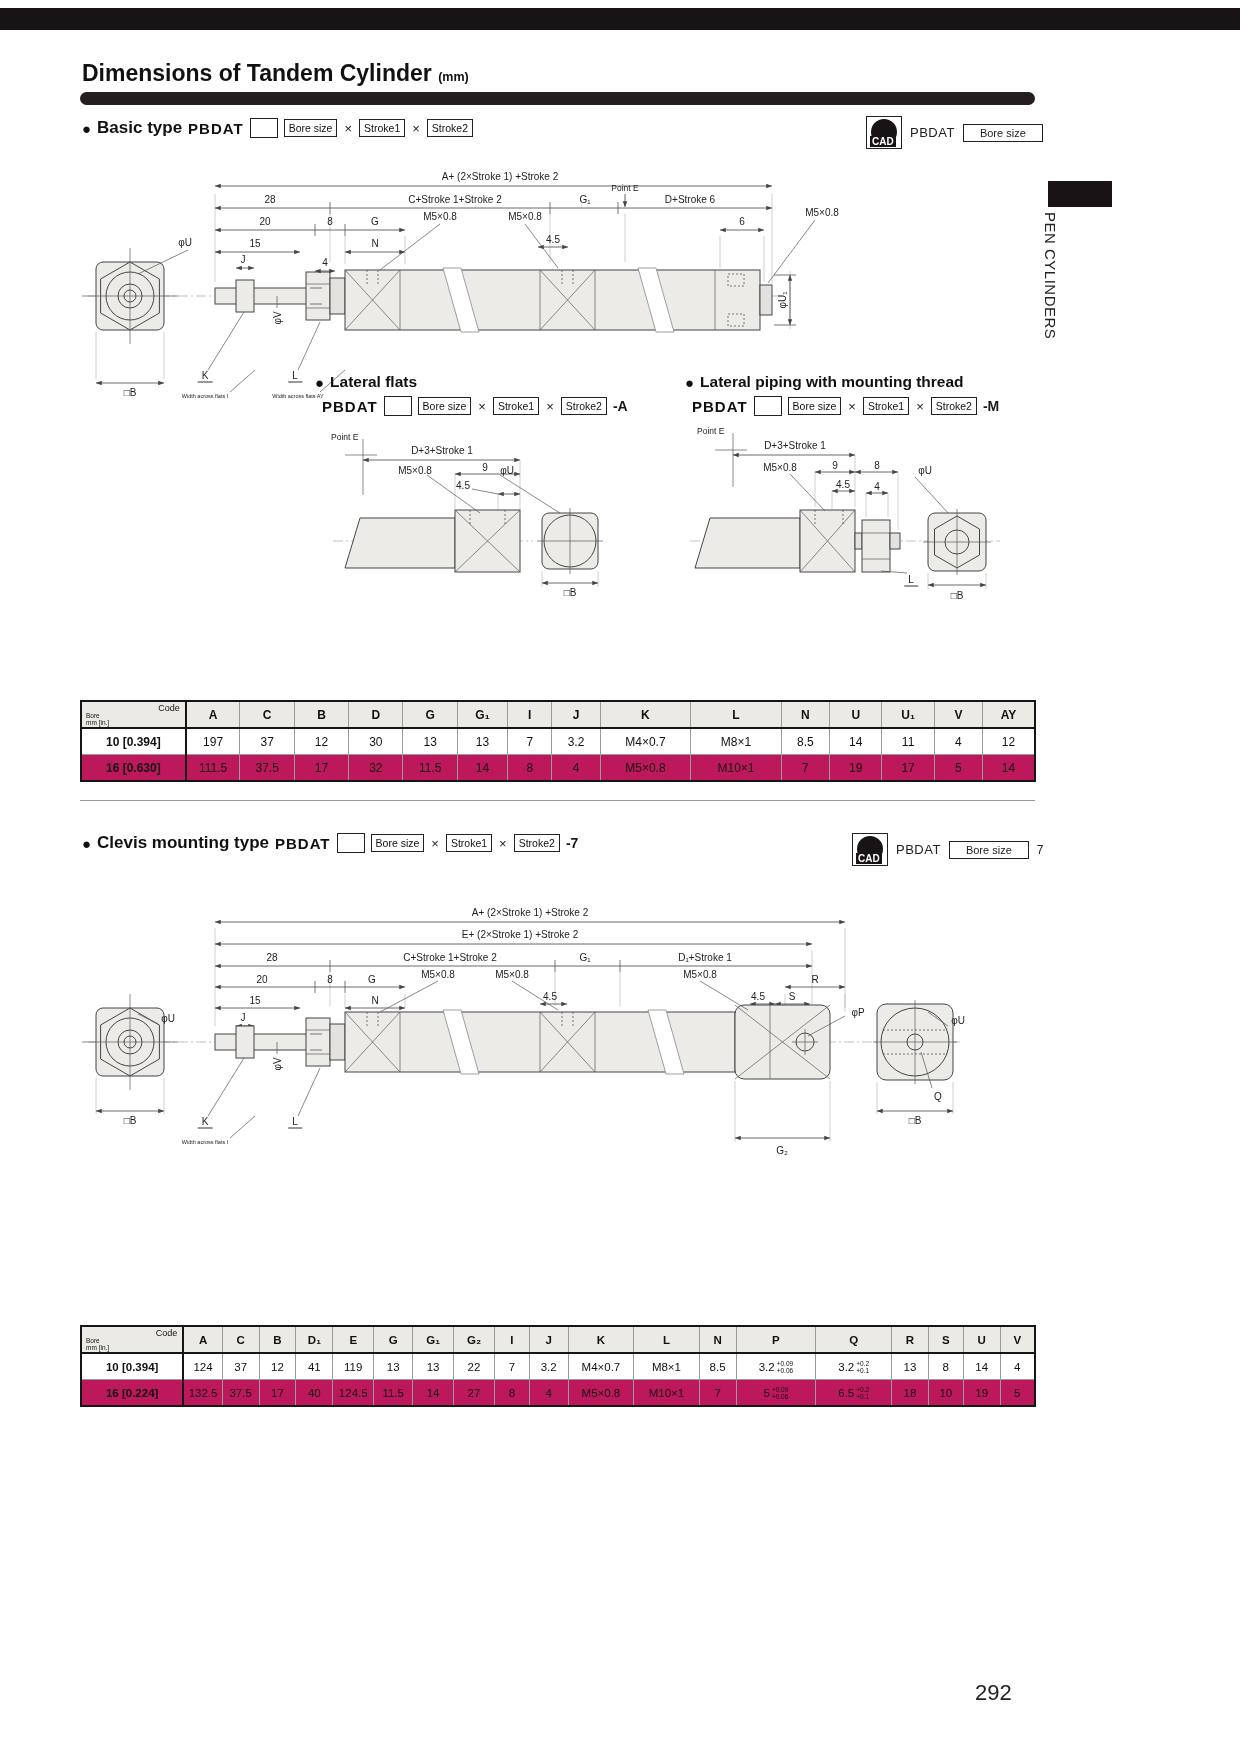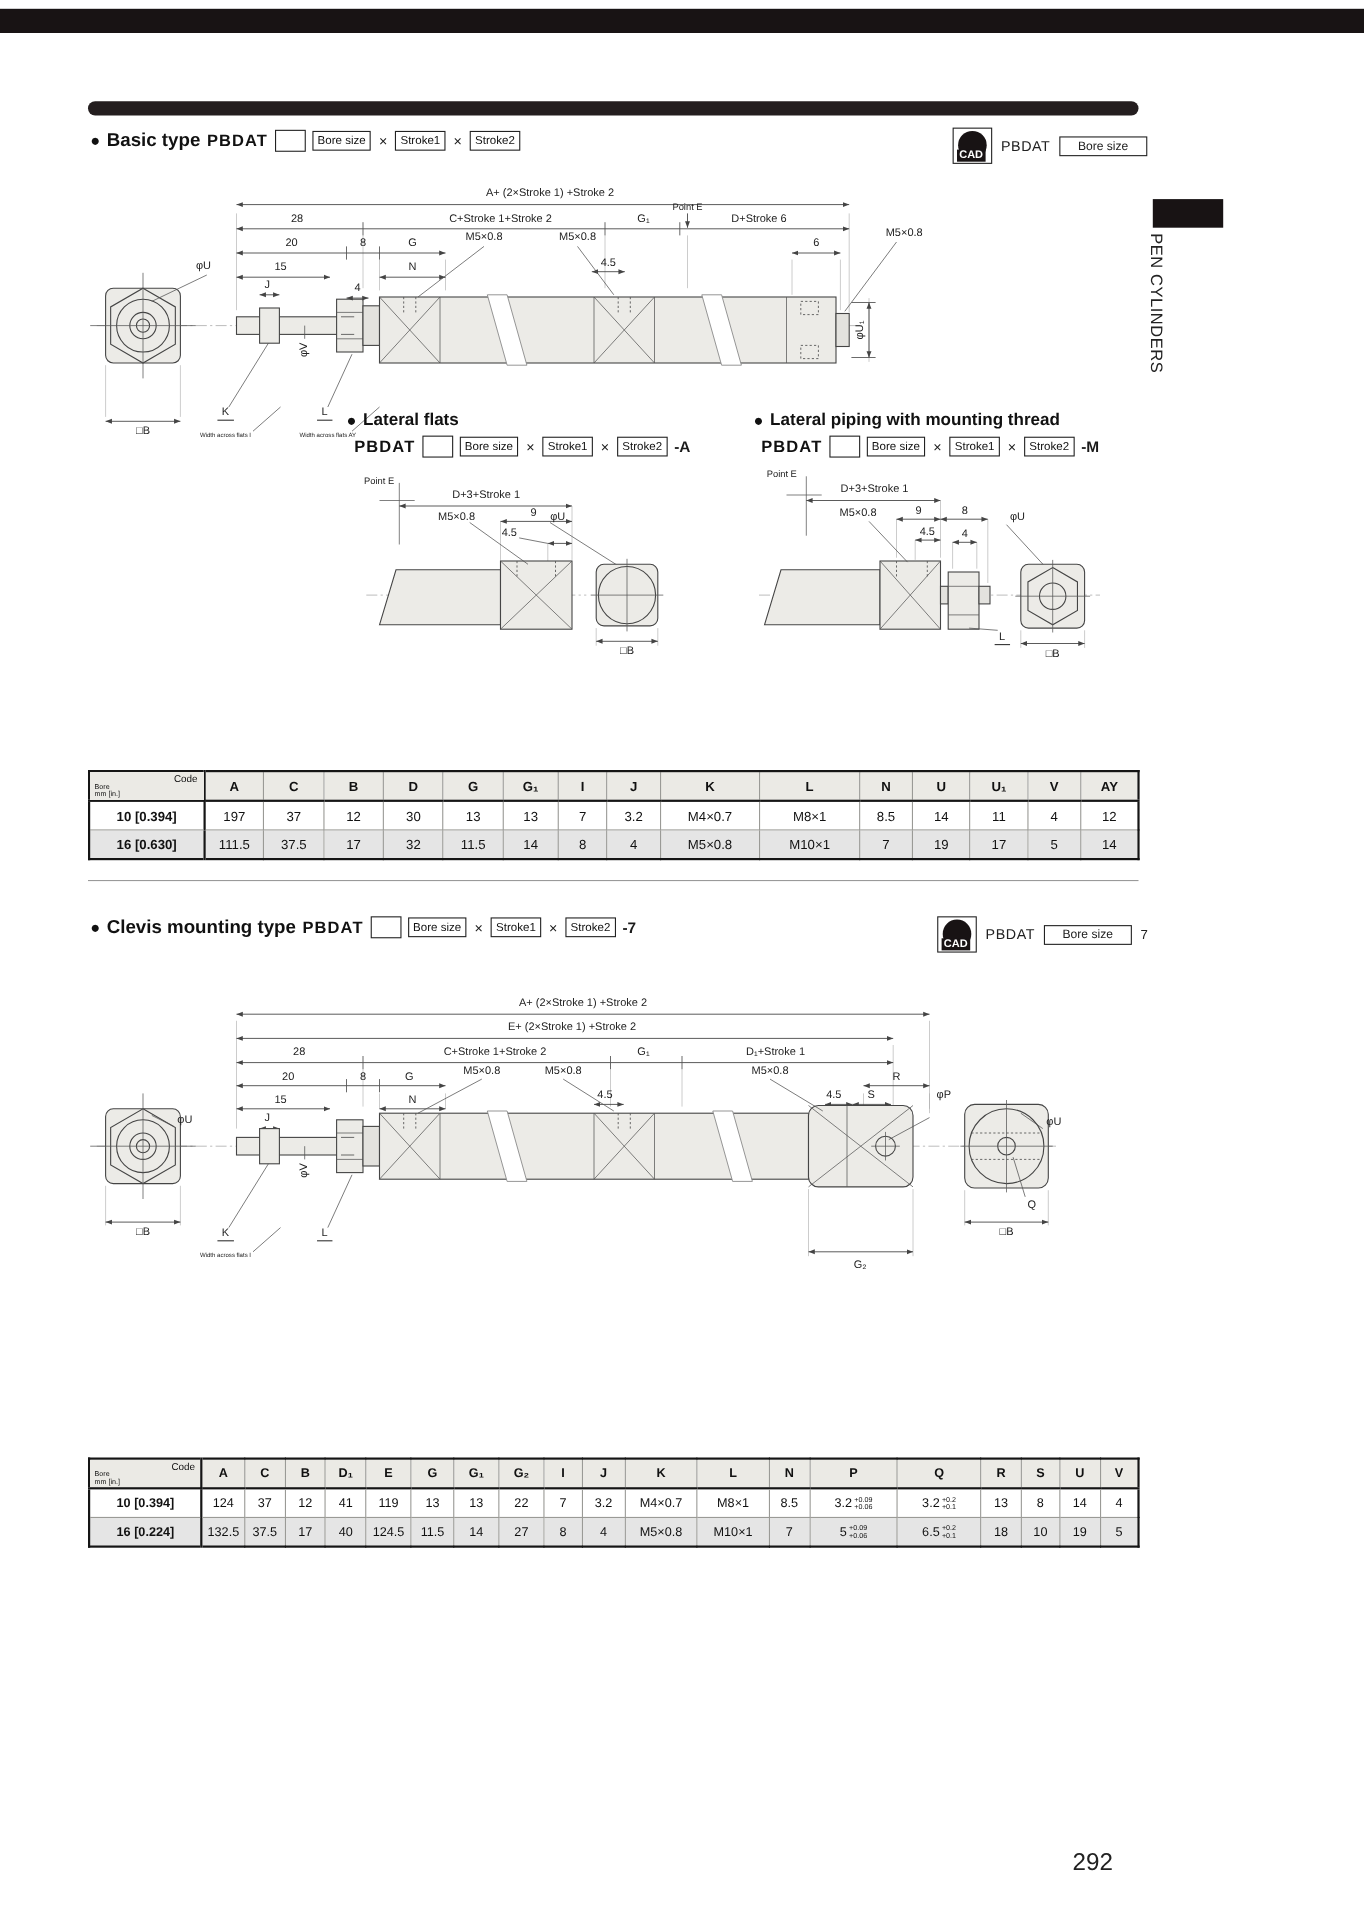--- a/index.html
+++ b/index.html
@@ -58,39 +58,43 @@
   
   table.dims{position:absolute;border-collapse:collapse;table-layout:fixed;background:#fff;
              border:2px solid #151515;}
   table.dims td{border:1px solid #9a9a96;text-align:center;vertical-align:middle;height:25px;
                 font-size:12px;color:#111;padding:0;overflow:hidden;}
   table.dims tr.hdr td{background:#ebeae5;font-weight:bold;border-bottom:2.5px solid #151515;}
   table.dims td.corner{position:relative;background:#ebeae5;
       background-image:linear-gradient(to top right,transparent calc(50% - .6px),#555 calc(50% - .6px),#555 calc(50% + .6px),transparent calc(50% + .6px));
       border-right:2px solid #151515;}
   table.dims td.bore{font-weight:bold;border-right:2px solid #151515;font-size:12px;}
-  table.dims tr:nth-child(3) td{background:#e5e5e5;}
+  table.dims tr:nth-child(3) td{background:#be185d;}
   .c-top{position:absolute;top:1px;right:5px;font-size:9px;font-weight:normal;}
   .c-bot{position:absolute;left:4px;bottom:1px;font-size:6.5px;font-weight:normal;text-align:left;line-height:7px;display:flex;flex-direction:column;}
   .tv{display:inline-block;vertical-align:middle;}
   .ts{display:inline-flex;flex-direction:column;font-size:6.5px;line-height:7px;vertical-align:middle;margin-left:2px;text-align:left;}
   .ts i{font-style:normal;}
   #t2.dims td{font-size:11.5px;}
   
   .pageno{left:975px;top:1680px;font-size:22px;color:#222;}
 </style>
 </head>
 <body>
 
 <div class="page">
 
   <div class="abs topbar"></div>
   <div class="abs sidetab"></div>
   <div class="abs sidetext">PEN CYLINDERS</div>
 
+  <div class="abs h-title">
+    <span>Dimensions of Tandem Cylinder</span>
+    <span class="h-unit">(mm)</span>
+  </div>
   <div class="abs h-bar"></div>
 
   <div class="abs secrow" style="left:82px;top:118px;">
     <span class="bullet">●</span>
     <span class="sectitle">Basic type</span>
     <span class="mname">PBDAT</span>
     <span class="mbox empty"></span>
     <span class="mbox">Bore size</span>
     <span class="msep">×</span>
     <span class="mbox">Stroke1</span>
@@ -480,21 +484,21 @@
     <span class="dl" style="left:358px;top:74px;">M5×0.8</span>
     <span class="dl" style="left:432px;top:74px;">M5×0.8</span>
     <span class="dl" style="left:620px;top:74px;">M5×0.8</span>
     <span class="dl" style="left:735px;top:79px;">R</span>
     <span class="dl" style="left:470px;top:96px;">4.5</span>
     <span class="dl" style="left:678px;top:96px;">4.5</span>
     <span class="dl" style="left:712px;top:96px;">S</span>
     <span class="dl" style="left:175px;top:100px;">15</span>
     <span class="dl" style="left:295px;top:100px;">N</span>
     <span class="dl" style="left:163px;top:117px;">J</span>
-    <span class="dl" style="left:778px;top:96px;">φP</span>
+    <span class="dl" style="left:778px;top:112px;">φP</span>
     <span class="dl" style="left:88px;top:118px;">φU</span>
     <span class="dl" style="left:878px;top:120px;">φU</span>
     <span class="dl rot" style="left:197px;top:164px;">φV</span>
     <span class="dl ul" style="left:125px;top:222px;">K</span>
     <span class="dl ul" style="left:215px;top:222px;">L</span>
     <span class="dl" style="left:50px;top:220px;">□B</span>
     <span class="dl tiny" style="left:125px;top:242px;">Width across flats I</span>
     <span class="dl" style="left:702px;top:250px;">G₂</span>
     <span class="dl" style="left:858px;top:196px;">Q</span>
     <span class="dl" style="left:835px;top:220px;">□B</span>

